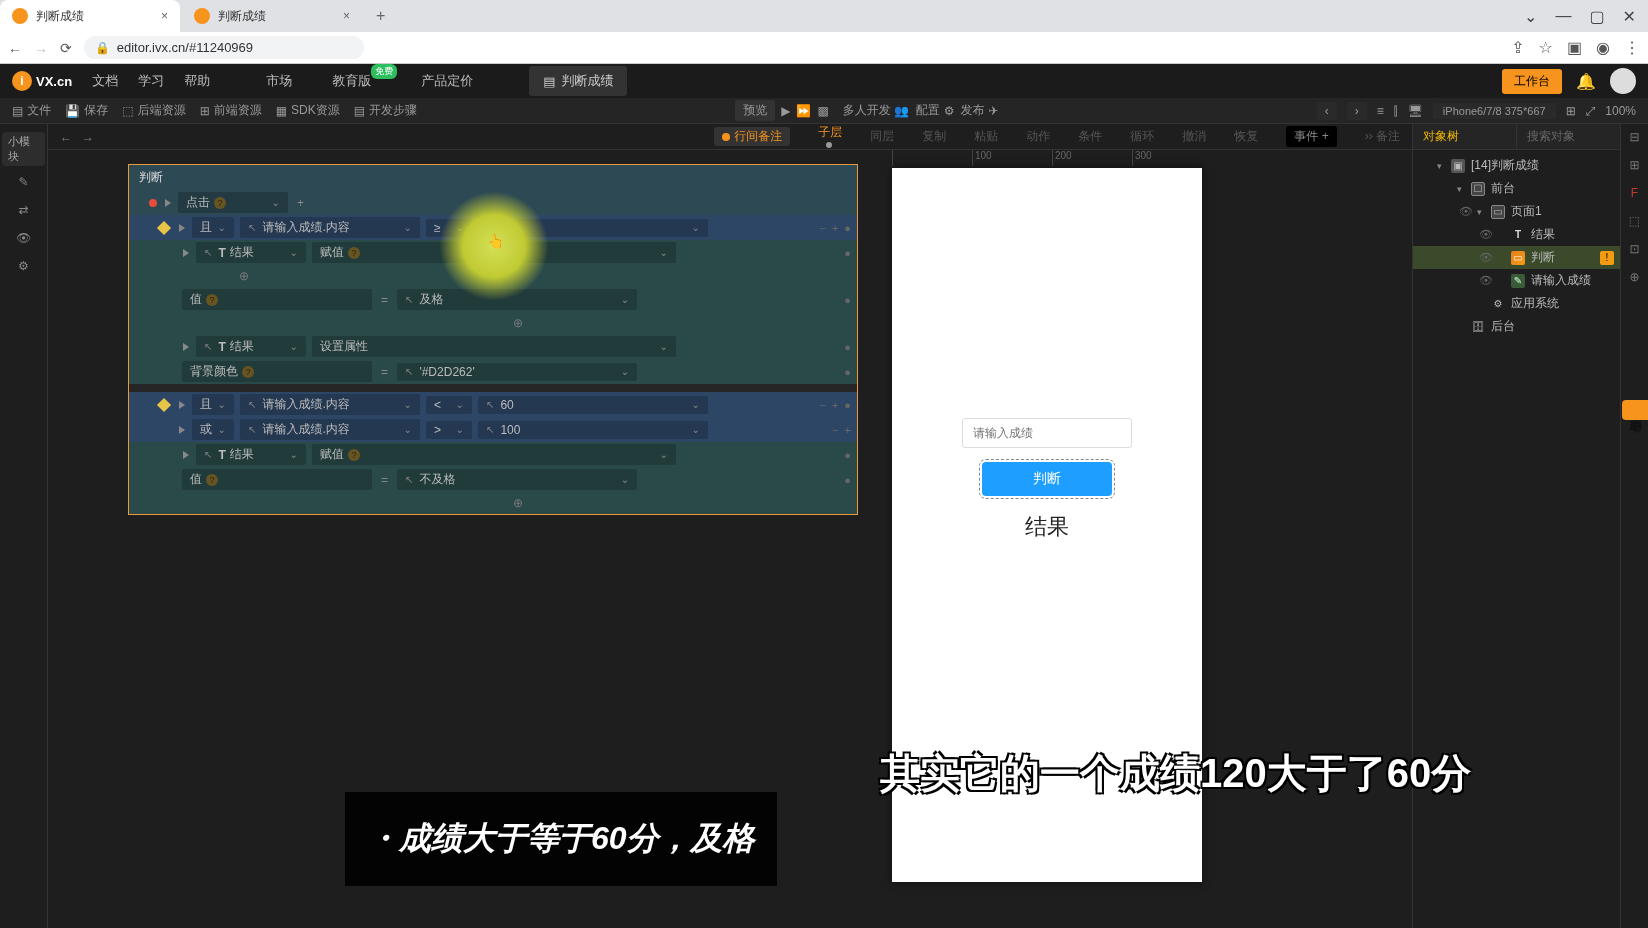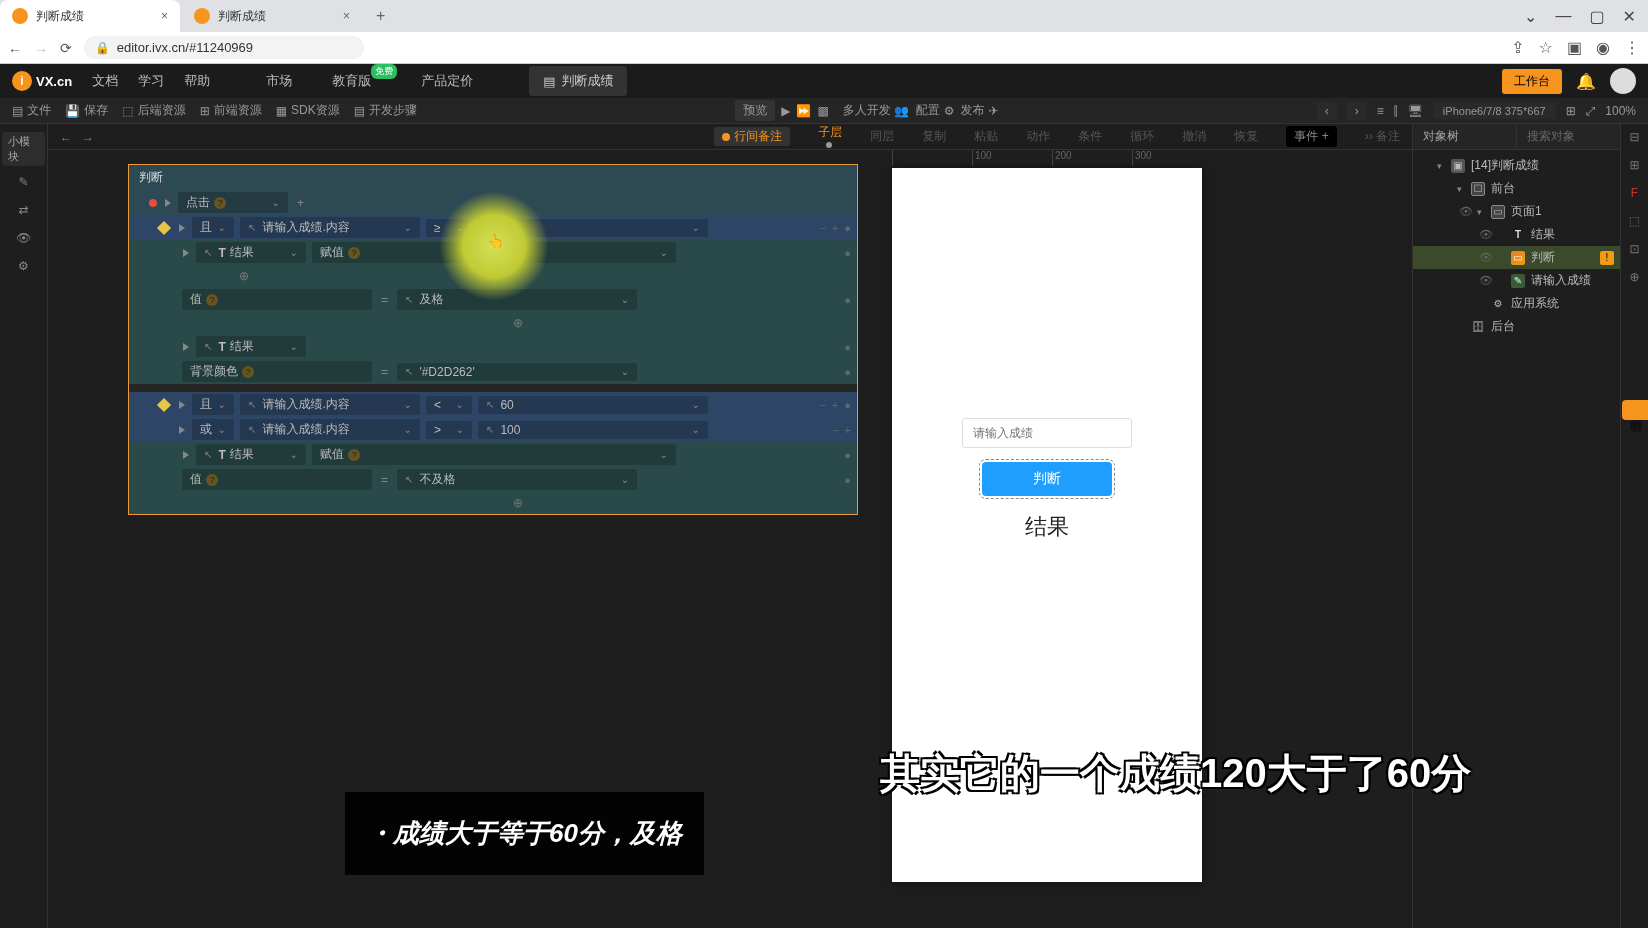--- a/index.html
+++ b/index.html
@@ -103,21 +103,21 @@
 .ruler-h { position: absolute; left: 844px; right: 0; top: 0; height: 16px; font-size: 10px; color: #666; display: flex; }
 .ruler-tick { flex: 0 0 80px; border-left: 1px solid #444; padding-left: 2px; }
 .phone { position: absolute; left: 844px; top: 18px; width: 310px; height: 714px; background: #fff; box-shadow: 0 0 8px rgba(0,0,0,0.5); }
 .phone-input { width: 170px; height: 30px; border: 1px solid #ddd; border-radius: 3px; margin: 250px auto 14px; display: block; font-size: 12px; color: #aaa; padding: 0 10px; }
 .phone-btn { width: 130px; height: 34px; background: #1e9fff; color: #fff; border-radius: 4px; display: flex; align-items: center; justify-content: center; margin: 0 auto 16px; font-size: 14px; cursor: pointer; border: 2px dashed #1e9fff; outline: 1px dashed #888; outline-offset: 2px; }
 .phone-result { text-align: center; color: #222; font-size: 22px; }
 
 
 .right-panel { width: 208px; background: #1e1e1e; border-left: 1px solid #333; font-size: 12px; }
 .rp-header { display: flex; height: 26px; border-bottom: 1px solid #333; }
-.rp-header .hcell { flex: 1; padding: 4px 10px; color: #a3a3a3; background: #252525; }
+.rp-header .hcell { flex: 1; padding: 4px 10px; color: #eab308; background: #252525; }
 .rp-header .hcell.search { border-left: 1px solid #333; color: #666; }
 .tree { padding: 4px 0; }
 .tree-row { display: flex; align-items: center; padding: 3px 6px; gap: 6px; cursor: pointer; color: #bbb; }
 .tree-row.selected { background: #3a4a2a; }
 .tree-row .eye { color: #666; font-size: 11px; width: 12px; }
 .tree-row .arrow { color: #888; font-size: 9px; width: 8px; }
 .tree-row .icon { width: 14px; height: 14px; display: flex; align-items: center; justify-content: center; font-size: 10px; border-radius: 2px; }
 .icon.folder { background: #555; }
 .icon.page { background: #444; border: 1px solid #888; }
 .icon.text-t { color: #ddd; font-weight: bold; }
@@ -127,21 +127,21 @@
 .icon.db { }
 .tree-row .warn { margin-left: auto; width: 14px; height: 14px; background: #f39c12; border-radius: 2px; font-size: 10px; display: flex; align-items: center; justify-content: center; color: #000; }
 .indent-t1 { padding-left: 26px; }
 .indent-t2 { padding-left: 46px; }
 .indent-t3 { padding-left: 66px; }
 
 
 .far-tools { width: 28px; background: #1e1e1e; border-left: 1px solid #333; display: flex; flex-direction: column; align-items: center; padding-top: 6px; gap: 14px; color: #777; font-size: 12px; }
 
 
-.subtitle1 { position: absolute; left: 345px; top: 792px; background: rgba(0,0,0,0.9); color: #fff; font-size: 26px; font-style: italic; font-weight: bold; padding: 18px 22px; line-height: 1.8; }
+.subtitle1 { position: absolute; left: 345px; top: 792px; background: rgba(0,0,0,0.9); color: #fff; font-size: 32px; font-style: italic; font-weight: bold; padding: 18px 22px; line-height: 1.8; }
 .subtitle2 { position: absolute; left: 880px; top: 746px; color: #fff; font-size: 40px; font-weight: 900; text-shadow: -2px -2px 0 #000, 2px -2px 0 #000, -2px 2px 0 #000, 2px 2px 0 #000; }
 
 
 .help-tab { position: absolute; right: 0; top: 400px; width: 26px; background: #f7941e; color: #111; font-size: 12px; writing-mode: vertical-rl; text-align: center; padding: 10px 4px; border-radius: 4px 0 0 4px; cursor: pointer; }
 </style>
 </head>
 <body>
 
 <div class="browser-chrome">
   <div class="tab">
@@ -345,20 +345,21 @@
             <div class="add-plus-row" style="width:100%">⊕</div>
           </div>
 
         <div class="logic-row row-target indent-2">
           <span class="tri"></span>
           <span class="cell w-target dropdown">
               <span class="arrow-icon">↖</span>
               <b>T</b> 
               <span>结果</span>
             </span>
+          <span class="cell w-action dropdown">设置属性</span>
           <div class="row-ctrl">
               <span>●</span>
             </div>
         </div>
         <div class="logic-row row-action indent-3">
           <span class="cell w-prop">
               <span>背景颜色</span> 
               <span class="help-q">?</span>
             </span>
           <span class="eq-sym">=</span>

